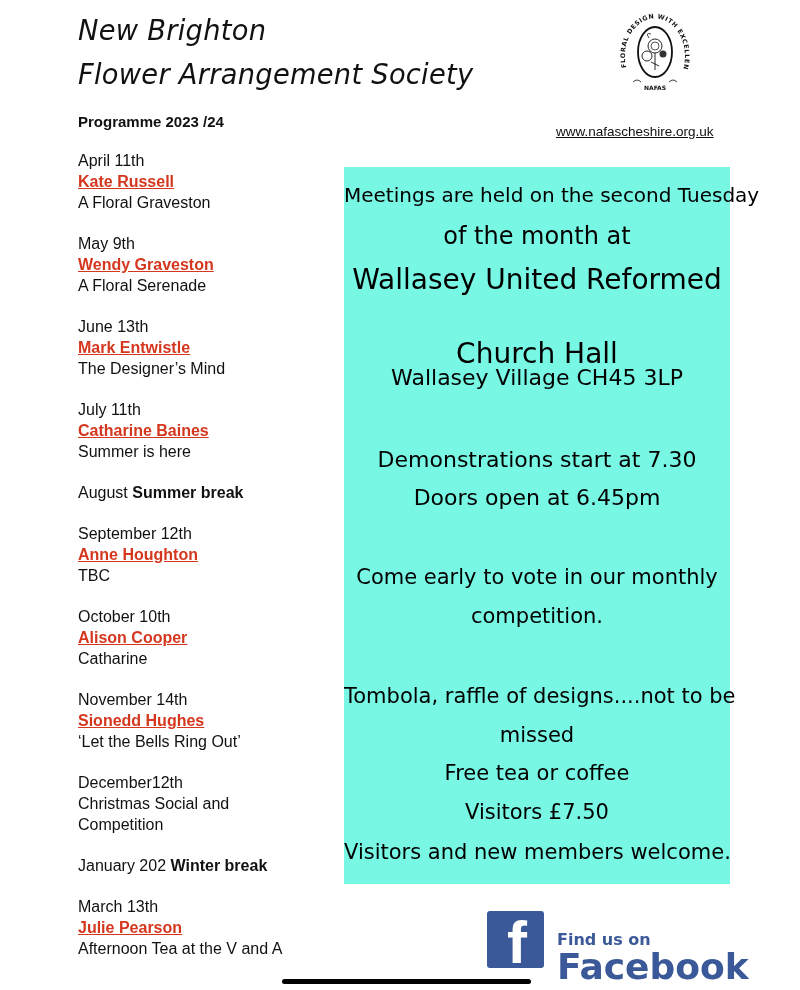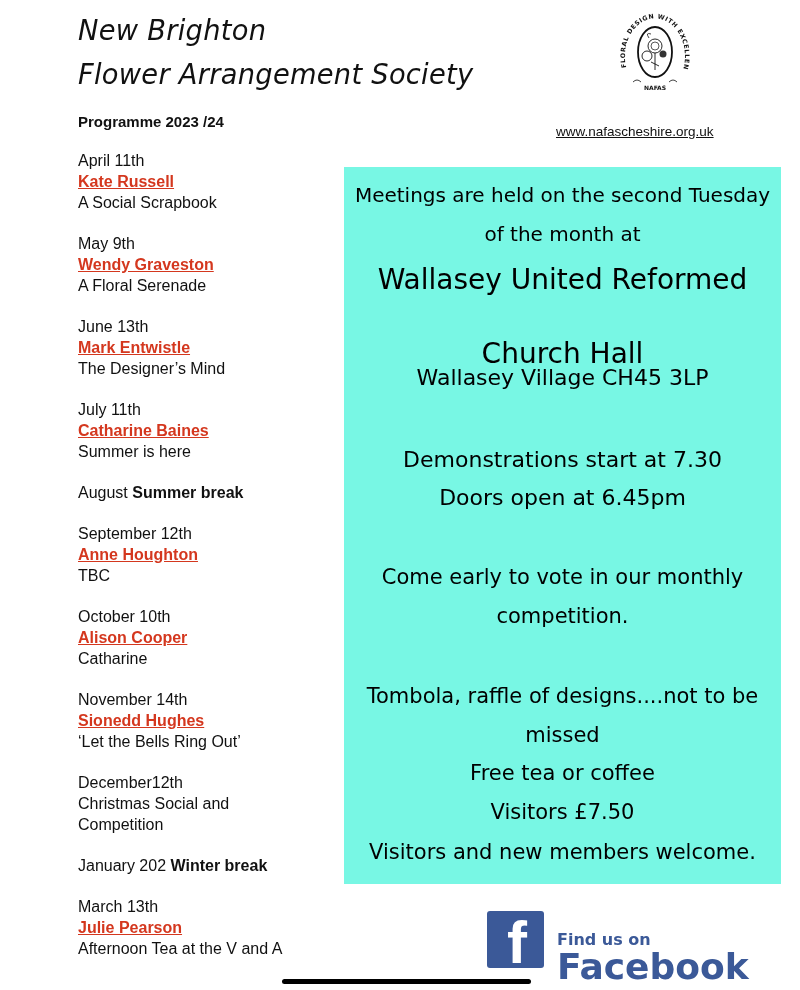--- a/index.html
+++ b/index.html
@@ -23,21 +23,21 @@
   .weblink {
     position:absolute; left:556px; top:124px; font-size:13.5px; color:#111;
     text-decoration:underline;
   }
   .events { position:absolute; left:78px; top:150px; width:260px; }
   .event { font-size:16px; line-height:21px; margin-bottom:20px; }
   .event .speaker { color:#d4371e; font-weight:bold;text-decoration:underline; }
   .event .bold { font-weight:bold; }
   .spell { text-decoration:underline wavy #d4371e; text-decoration-thickness:1px; }
   .infobox {
-    position:absolute; left:344px; top:167px; width:437px; height:717px;
+    position:absolute; left:344px; top:167px; width:386px; height:717px;
     background:#78f7e4; text-align:center; color:#000;
     font-family:"DejaVu Sans", sans-serif;
   }
   .infobox .line { position:absolute; left:0; right:0; white-space:nowrap; }
   .fb {
     position:absolute; left:487px; top:894px; display:flex; align-items:center;
   }
   .fb-square {
     width:57px; height:57px; background:#3b5998; border-radius:3px; position:relative;
   }
@@ -80,21 +80,21 @@
     <path d="M18 70 q4 -4 8 0 M54 70 q4 -4 8 0" stroke="#111" stroke-width="0.8" fill="none"></path>
   </svg>
 </div>
 
 <a class="weblink">www.nafascheshire.org.uk</a>
 
 <div class="events">
   <div class="event">
     <div>April 11th</div>
     <div class="speaker">Kate Russell</div>
-    <div>A Social Scrapbook</div>
+    <div>A Floral Graveston</div>
   </div>
   <div class="event">
     <div>May 9th</div>
     <div class="speaker spell" style="display:inline-block">Wendy Graveston</div>
     <div>A Floral Serenade</div>
   </div>
   <div class="event">
     <div>June 13th</div>
     <div class="speaker">Mark Entwistle</div>
     <div>The Designer’s Mind</div>
@@ -134,21 +134,21 @@
   </div>
   <div class="event">
     <div>March 13th</div>
     <div class="speaker">Julie Pearson</div>
     <div>Afternoon Tea at the V and A</div>
   </div>
 </div>
 
 <div class="infobox">
   <div class="line" style="top:16px;font-size:20px;">Meetings are held on  the second Tuesday</div>
-  <div class="line" style="top:55px;font-size:20px;">of the month at</div>
+  <div class="line" style="top:55px;font-size:24px;">of the month at</div>
   <div class="line" style="top:96px;font-size:28px;">Wallasey United Reformed</div>
   <div class="line" style="top:147px;font-size:28px;margin-top:23px;">Church Hall</div>
   <div class="line" style="top:198px;font-size:22px;">Wallasey Village CH45 3LP</div>
   <div class="line" style="top:280px;font-size:22px;">Demonstrations start at 7.30</div>
   <div class="line" style="top:318px;font-size:22px;">Doors open at 6.45pm</div>
   <div class="line" style="top:398px;font-size:21px;">Come early to vote in our monthly</div>
   <div class="line" style="top:437px;font-size:21px;">competition.</div>
   <div class="line" style="top:517px;font-size:21px;">Tombola, raffle of designs....not to be</div>
   <div class="line" style="top:594px;font-size:21px;">Free tea or coffee</div>
   <div class="line" style="top:556px;font-size:21px;">missed</div>

